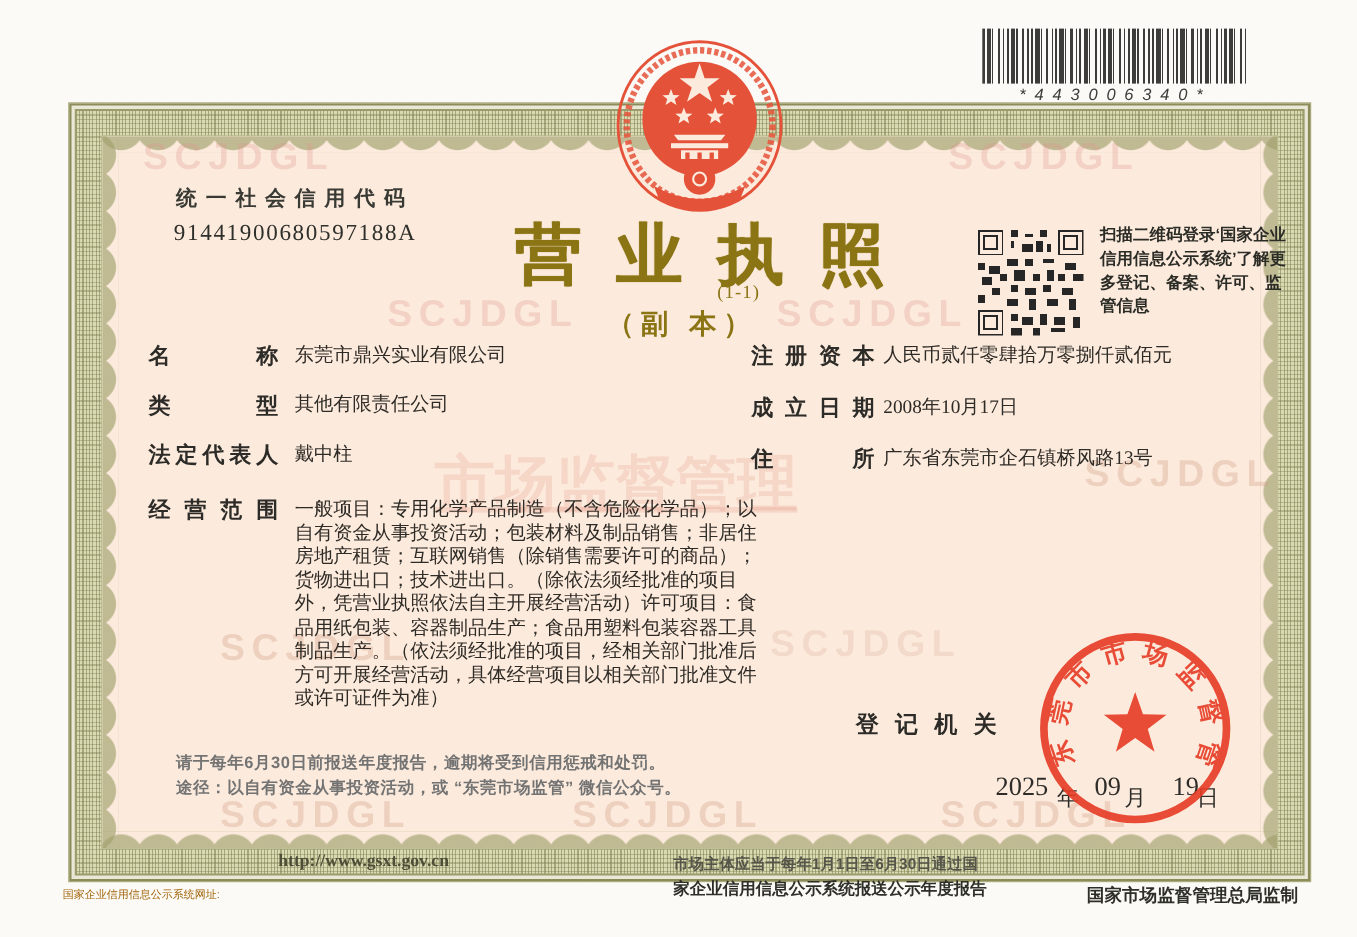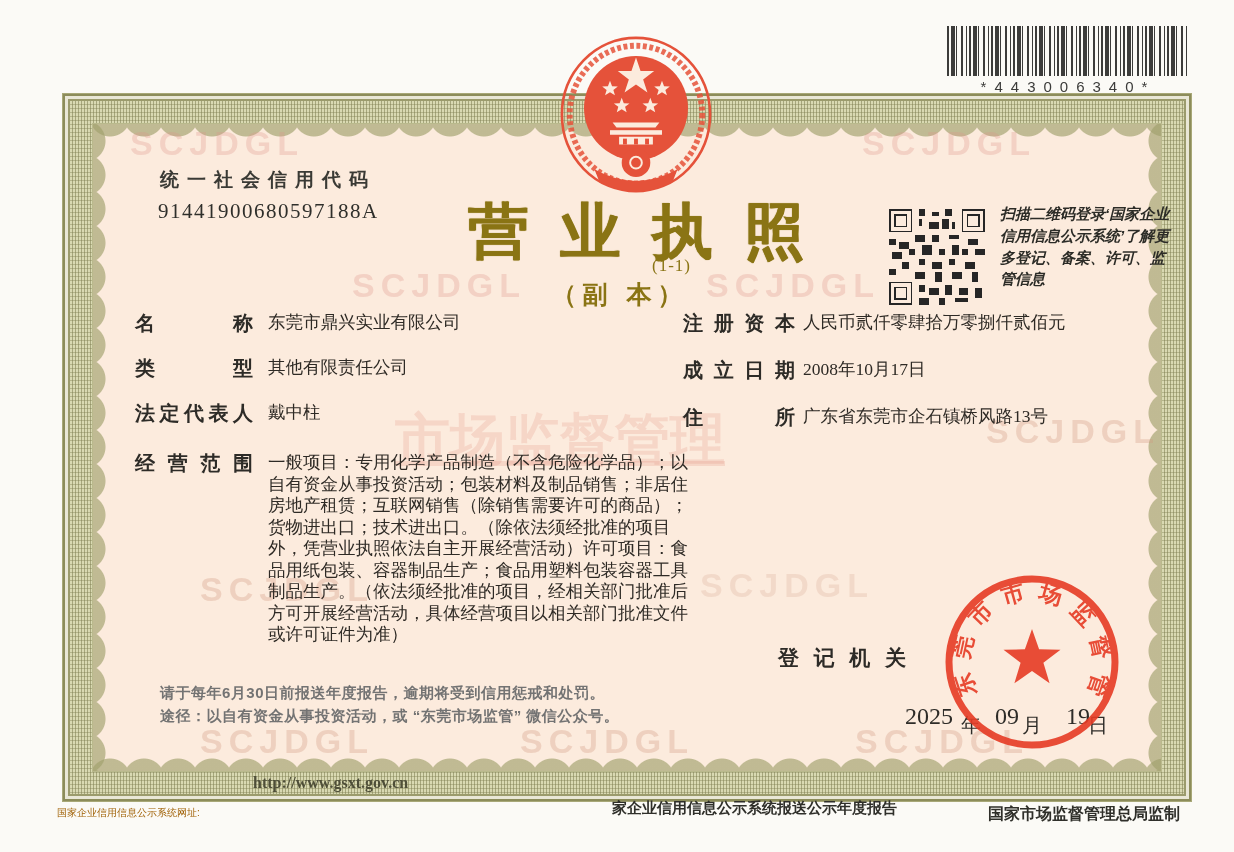--- a/index.html
+++ b/index.html
@@ -64,36 +64,36 @@
     color:#2f2f2b;font-family:"Liberation Serif","DejaVu Serif",serif;}
   .doc-title{position:absolute;left:452px;top:192px;width:360px;text-align:center;
     font-size:60px;font-weight:900;letter-spacing:32px;padding-left:16px;color:#8a7414;
     text-shadow:0 0 1px #8a7414, 1px 0 0 #8a7414;white-space:nowrap;}
   .page-marker{position:absolute;left:652px;top:256px;font-size:17px;color:#8a7414;
     font-family:"Liberation Serif",serif;letter-spacing:1px;}
   .copy-type{position:absolute;left:520px;top:278px;width:200px;text-align:center;
     font-size:25px;font-weight:800;color:#8a7414;letter-spacing:6px;}
 
   
-  .barcode{position:absolute;left:943px;top:26px;width:250px;height:78px;}
+  .barcode{position:absolute;left:889px;top:26px;width:250px;height:78px;font-style:italic;}
   .barcode-bars{width:242px;height:50px;margin:0 auto;
     background:repeating-linear-gradient(90deg,
       #3c3c3a 0 2px, transparent 2px 4px,
       #3c3c3a 4px 8px, transparent 8px 9px,
       #3c3c3a 9px 10px, transparent 10px 14px,
       #3c3c3a 14px 16px, transparent 16px 19px,
       #3c3c3a 19px 20px, transparent 20px 22px);}
   .barcode-text{margin-top:2px;text-align:center;font-size:15px;letter-spacing:8px;
     color:#3c3c3a;font-family:"Liberation Sans",sans-serif;}
 
   
   .qr{position:absolute;left:889px;top:209px;width:96px;height:96px;}
   .qr svg{width:100%;height:100%;}
   .qr-caption{position:absolute;left:1000px;top:203px;width:170px;
-    font-size:15px;line-height:1.45;font-weight:600;color:#2c2c27;font-style:italic;}
+    font-size:15px;line-height:1.45;font-weight:600;color:#2c2c27;}
 
   
   .row{position:absolute;}
   .j-label{position:absolute;left:0;top:0;width:118px;display:flex;justify-content:space-between;
     font-size:20px;font-weight:700;color:#2d2b27;white-space:nowrap;}
   .value{position:absolute;left:133px;top:2px;width:430px;font-size:17.5px;color:#2e2a25;
     font-family:"Liberation Serif","DejaVu Serif",serif;line-height:21.5px;}
   .row-l{left:135px;}
   .row-r{left:683px;}
   .row-r .j-label{width:112px;}
@@ -322,17 +322,18 @@
       <text font-size="23" font-weight="700" fill="#e63b25" font-family="Liberation Sans, sans-serif">
         <textPath href="#sealArc" startOffset="0" textLength="330">东莞市市场监督管理局</textPath>
       </text>
     </svg>
   </div>
 
   <div class="notice" style="top:684px;">请于每年6月30日前报送年度报告，逾期将受到信用惩戒和处罚。</div>
   <div class="notice" style="top:707px;">途径：以自有资金从事投资活动，或 “东莞市场监管” 微信公众号。</div>
 
   <div class="website">http://www.gsxt.gov.cn</div>
+  <div class="border-note">市场主体应当于每年1月1日至6月30日通过国</div>
   <div class="after-border">家企业信用信息公示系统报送公示年度报告</div>
   <div class="bottom-left">国家企业信用信息公示系统网址:</div>
   <div class="bottom-right">国家市场监督管理总局监制</div>
 
 </div>
 
 </body></html>

